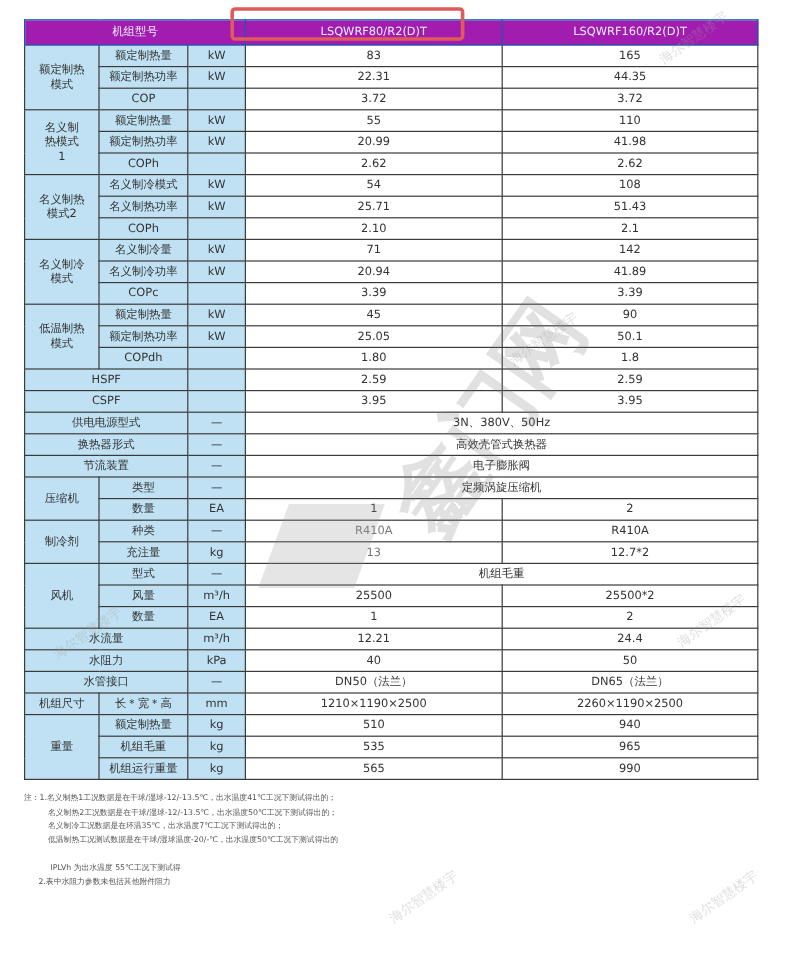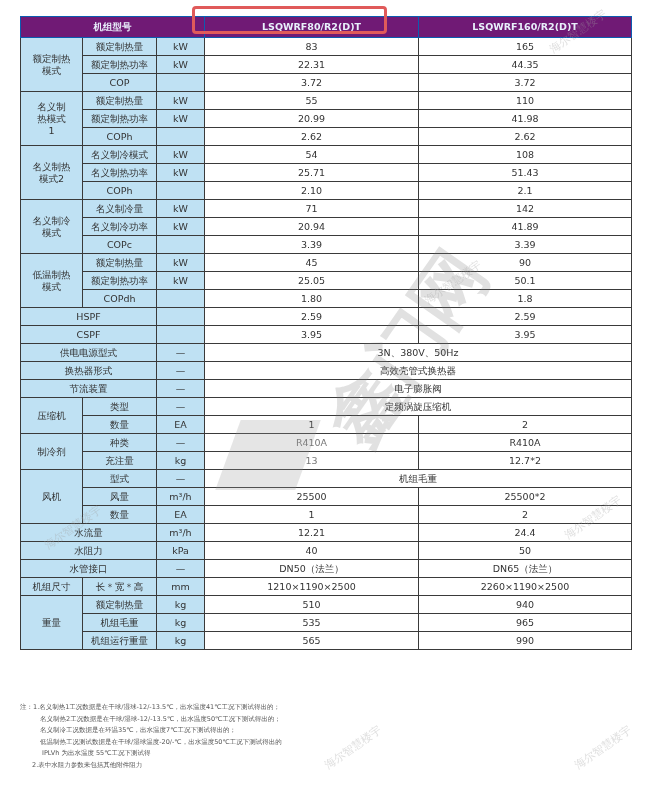--- a/index.html
+++ b/index.html
@@ -1,29 +1,29 @@
 <!DOCTYPE html>
 <html><head>
 <meta charset="utf-8">
 <style>
   html, body { margin: 0; padding: 0; background: #ffffff; }
   body { width: 662px; height: 800px; position: relative; overflow: hidden;
          font-family: "DejaVu Sans", "Liberation Sans", sans-serif; }
   .wrap { position: absolute; left: 20px; top: 16px; width: 611px; }
   table.spec { border-collapse: collapse; width: 611px; table-layout: fixed; font-size: 9.5px; color: #333; }
   table.spec td, table.spec th { border: 1px solid #3a3a3a; padding: 0; text-align: center; vertical-align: middle; height: 17px; line-height: 12px; }
-  table.spec th { background: #701a75; color: #e8f0fb; font-weight: bold; height: 20px; border-color: #0c5cb0; font-size: 9.5px; }
+  table.spec th { background: #a21caf; color: #e8f0fb; font-weight: normal; height: 20px; border-color: #0c5cb0; font-size: 9.5px; }
   td.lab { background: #bfe1f3; color: #333; border-color: #5a7f97; }
   td.val { background: #ffffff; }
   td.grey { color: #777; }
   .highlight { position: absolute; left: 192px; top: 6px; width: 195px; height: 28px; border: 3px solid #e05a5a; border-radius: 4px; box-sizing: border-box; pointer-events: none; }
-  .notes { position: absolute; left: 20px; top: 702px; font-size: 6.5px; line-height: 11.6px; color: #555; }
+  .notes { position: absolute; left: 20px; top: 660px; font-size: 6.5px; line-height: 11.6px; color: #555; }
   .notes div { white-space: nowrap; }
   .notes .ind { padding-left: 20px; }
-  .notes .ind2 { padding-left: 22px; }
+  .notes .ind2 { padding-left: 22px; margin-top: 12px; }
   .wm { position: absolute; color: rgba(160,160,160,0.35); font-size: 11px; transform: rotate(-35deg); pointer-events: none; white-space: nowrap; }
   .bigwm { position: absolute; left: 300px; top: 300px; color: rgba(120,120,120,0.22); font-size: 72px; font-weight: bold; transform: rotate(-55deg); pointer-events: none; white-space: nowrap; }
   .wmshape { position: absolute; left: 228px; top: 420px; width: 80px; height: 70px; background: rgba(150,150,150,0.25); transform: skewX(-20deg); pointer-events: none; }
 </style>
 </head>
 <body>
 
 <div class="wrap">
 <table class="spec">
   <colgroup>

